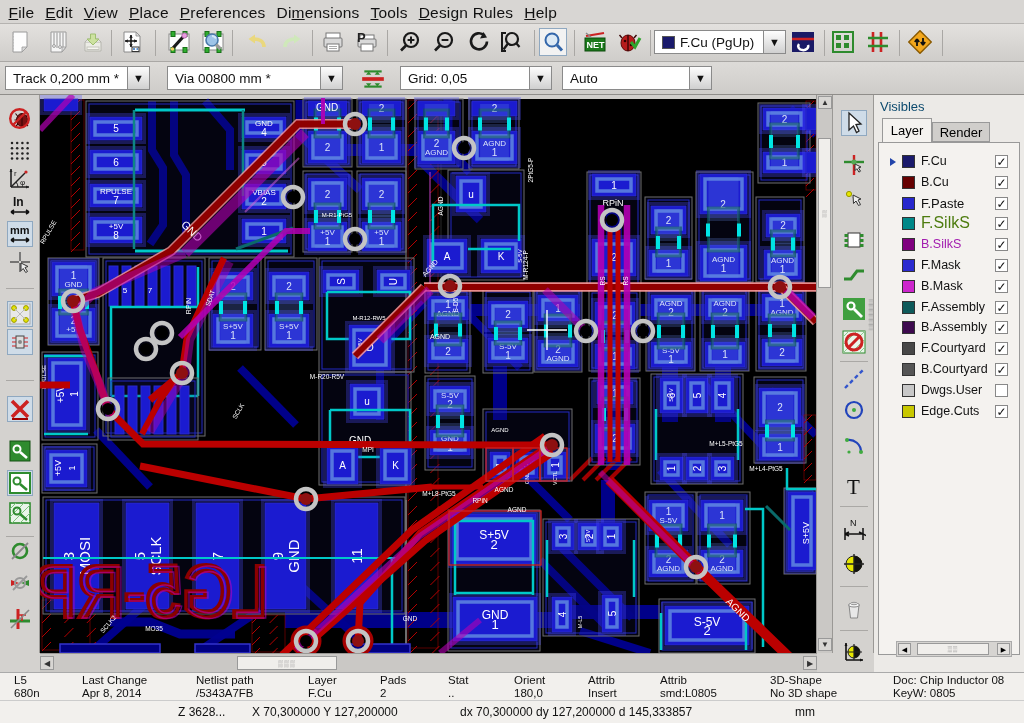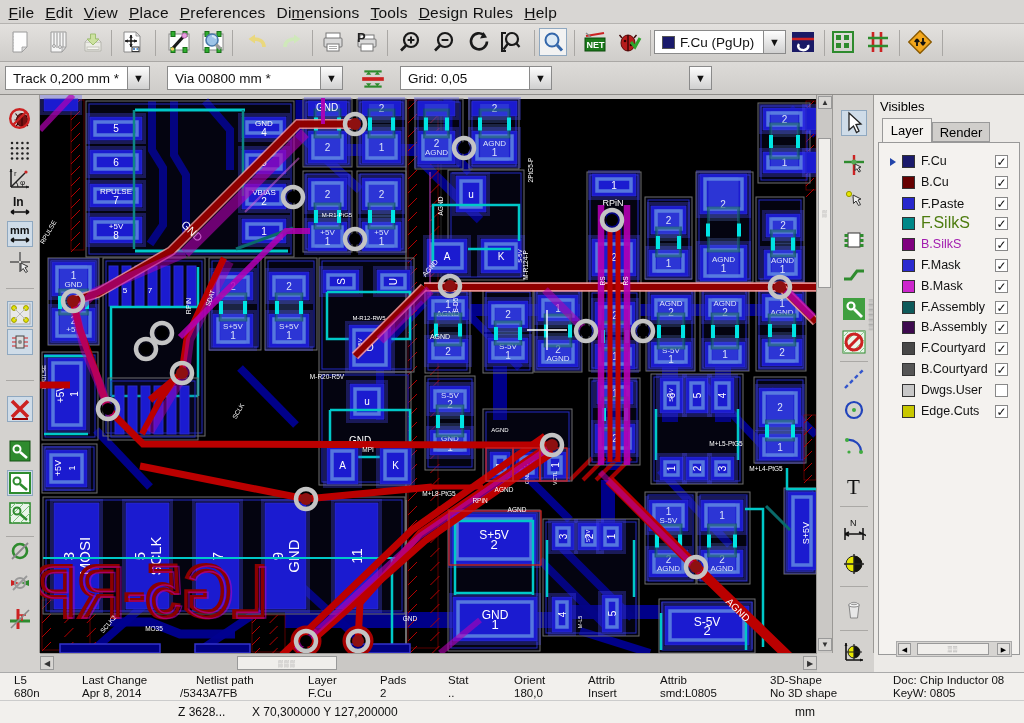--- a/index.html
+++ b/index.html
@@ -192,20 +192,21 @@
       <svg width="26" height="26" viewBox="0 0 24 24">
         <path d="M4 5 h16" stroke="#2e8b2e" stroke-width="2"></path>
         <path d="M8 5 l-2.5 3 h5 z M16 5 l-2.5 3 h5 z" fill="#2e8b2e"></path>
         <path d="M2 12 h20" stroke="#cc2222" stroke-width="3.4"></path>
         <path d="M8 19 l-2.5-3 h5 z M16 19 l-2.5-3 h5 z" fill="#2e8b2e"></path>
         <path d="M4 19 h16" stroke="#2e8b2e" stroke-width="2"></path>
       </svg>
     </div>
     <div class="combo" style="left:400px;top:4px;width:130px">Grid: 0,05</div>
     <div class="cbtn" style="left:529px;top:4px">▼</div>
+    <div class="combo" style="left:562px;top:4px;width:128px">Auto</div>
     <div class="cbtn" style="left:689px;top:4px">▼</div>
   </div>
 <div style="position:absolute;left:0;top:95px;width:40px;height:558px;background:#d4d2cf;border-right:1px solid #9a9895">
     <div style="position:absolute;left:7px;top:11px;width:26px;height:26px;display:flex;align-items:center;justify-content:center">
       <svg width="24" height="24" viewBox="0 0 24 24">
         <ellipse cx="14" cy="13" rx="5.5" ry="6.5" fill="#7a1212" stroke="#3a0505"></ellipse>
         <path d="M14 6.5 v13 M9.5 9 l-2-2.5 M18.5 9 l2-2.5 M9 13 h-2.5 M19 13 h2.5 M10 17 l-2 2 M18 17 l2 2" stroke="#3a0505" stroke-width="1.1"></path>
         <circle cx="11.5" cy="11.5" r="9.3" fill="none" stroke="#cc2222" stroke-width="2.4"></circle>
         <path d="M5 18 L18 5" stroke="#cc2222" stroke-width="2.4"></path>
       </svg>
@@ -1406,21 +1407,21 @@
         <path d="M12 4 v16 M4 12 h16" stroke="#222" stroke-width="1.2"></path>
       </svg>
     </div>
     <div style="position:absolute;left:7px;top:266px;width:28px;height:1px;background:#aaa8a5"></div>
     <div style="position:absolute;left:7px;top:411px;width:28px;height:1px;background:#aaa8a5"></div>
     <div style="position:absolute;left:7px;top:491px;width:28px;height:1px;background:#aaa8a5"></div>
     <div style="position:absolute;left:7px;top:535px;width:28px;height:1px;background:#aaa8a5"></div>
   </div>
 <div style="position:absolute;left:868px;top:300px;width:6px;height:36px;color:#999;font-size:6px;line-height:5px;text-align:center">▒<br>▒<br>▒<br>▒<br>▒<br>▒</div>
 <div style="position:absolute;left:874px;top:95px;width:150px;height:577px;background:#eceae7">
-    <div style="position:absolute;left:6px;top:4px;font-size:13px;color:#000000">Visibles</div>
+    <div style="position:absolute;left:6px;top:4px;font-size:13px;color:#0c4a6e">Visibles</div>
     <div style="position:absolute;left:8px;top:23px;width:50px;height:24px;background:#f4f2ef;border:1px solid #999;border-bottom:none;font-size:13px;text-align:center;line-height:24px;z-index:2">Layer</div>
     <div style="position:absolute;left:58px;top:27px;width:58px;height:20px;background:#d0cecb;border:1px solid #999;font-size:13px;text-align:center;line-height:20px">Render</div>
     <div style="position:absolute;left:4px;top:47px;width:142px;height:513px;background:#f4f2ef;border:1px solid #999"></div>
     <div style="position:absolute;left:16px;top:63.0px;width:0;height:0;border-left:6px solid #2244aa;border-top:4px solid transparent;border-bottom:4px solid transparent"></div>
     <div style="position:absolute;left:28px;top:60.0px;width:13px;height:13px;background:#1a1a6b;border:1px solid #333"></div>
     <div style="position:absolute;left:47px;top:59.0px;font-size:12.5px;color:#111">F.Cu</div>
     <div style="position:absolute;left:121px;top:60.0px;width:13px;height:13px;background:#fff;border:1px solid #888;font-size:12px;line-height:12px;text-align:center;color:#111">✓</div>
     <div style="position:absolute;left:28px;top:80.8px;width:13px;height:13px;background:#660000;border:1px solid #333"></div>
     <div style="position:absolute;left:47px;top:79.8px;font-size:12.5px;color:#111">B.Cu</div>
     <div style="position:absolute;left:121px;top:80.8px;width:13px;height:13px;background:#fff;border:1px solid #888;font-size:12px;line-height:12px;text-align:center;color:#111">✓</div>
@@ -1472,34 +1473,35 @@
       <span style="letter-spacing:1px;font-size:7px;color:#999">▒▒▒</span>
     </div>
   </div>
 <div style="position:absolute;left:0;top:653px;width:40px;height:19px;background:#d4d2cf"></div>
 <div style="position:absolute;left:0;top:672px;width:1024px;height:28px;background:#f2f0ed;border-top:1px solid #aaa;font-size:11.5px;color:#111">
     <div style="position:absolute;left:14px;top:1px;white-space:nowrap">L5</div>
     <div style="position:absolute;left:14px;top:14px;white-space:nowrap">680n</div>
     <div style="position:absolute;left:82px;top:1px;white-space:nowrap">Last Change</div>
     <div style="position:absolute;left:82px;top:14px;white-space:nowrap">Apr 8, 2014</div>
     <div style="position:absolute;left:196px;top:1px;white-space:nowrap">Netlist path</div>
-    <div style="position:absolute;left:180px;top:14px;white-space:nowrap">/5343A7FB</div>
+    <div style="position:absolute;left:196px;top:14px;white-space:nowrap">/5343A7FB</div>
     <div style="position:absolute;left:308px;top:1px;white-space:nowrap">Layer</div>
     <div style="position:absolute;left:308px;top:14px;white-space:nowrap">F.Cu</div>
     <div style="position:absolute;left:380px;top:1px;white-space:nowrap">Pads</div>
     <div style="position:absolute;left:380px;top:14px;white-space:nowrap">2</div>
     <div style="position:absolute;left:448px;top:1px;white-space:nowrap">Stat</div>
     <div style="position:absolute;left:448px;top:14px;white-space:nowrap">..</div>
     <div style="position:absolute;left:514px;top:1px;white-space:nowrap">Orient</div>
     <div style="position:absolute;left:514px;top:14px;white-space:nowrap">180,0</div>
     <div style="position:absolute;left:588px;top:1px;white-space:nowrap">Attrib</div>
     <div style="position:absolute;left:588px;top:14px;white-space:nowrap">Insert</div>
     <div style="position:absolute;left:660px;top:1px;white-space:nowrap">Attrib</div>
     <div style="position:absolute;left:660px;top:14px;white-space:nowrap">smd:L0805</div>
     <div style="position:absolute;left:770px;top:1px;white-space:nowrap">3D-Shape</div>
     <div style="position:absolute;left:770px;top:14px;white-space:nowrap">No 3D shape</div>
     <div style="position:absolute;left:893px;top:1px;white-space:nowrap">Doc: Chip Inductor 08</div>
     <div style="position:absolute;left:893px;top:14px;white-space:nowrap">KeyW: 0805</div>
   </div>
 <div style="position:absolute;left:0;top:700px;width:1024px;height:23px;background:#f2f0ed;border-top:1px solid #ccc;font-size:12px;color:#111">
     <div style="position:absolute;left:178px;top:4px">Z 3628...</div>
     <div style="position:absolute;left:252px;top:4px">X 70,300000  Y 127,200000</div>
+    <div style="position:absolute;left:460px;top:4px">dx 70,300000  dy 127,200000  d 145,333857</div>
     <div style="position:absolute;left:795px;top:4px">mm</div>
   </div>
 </body></html>

